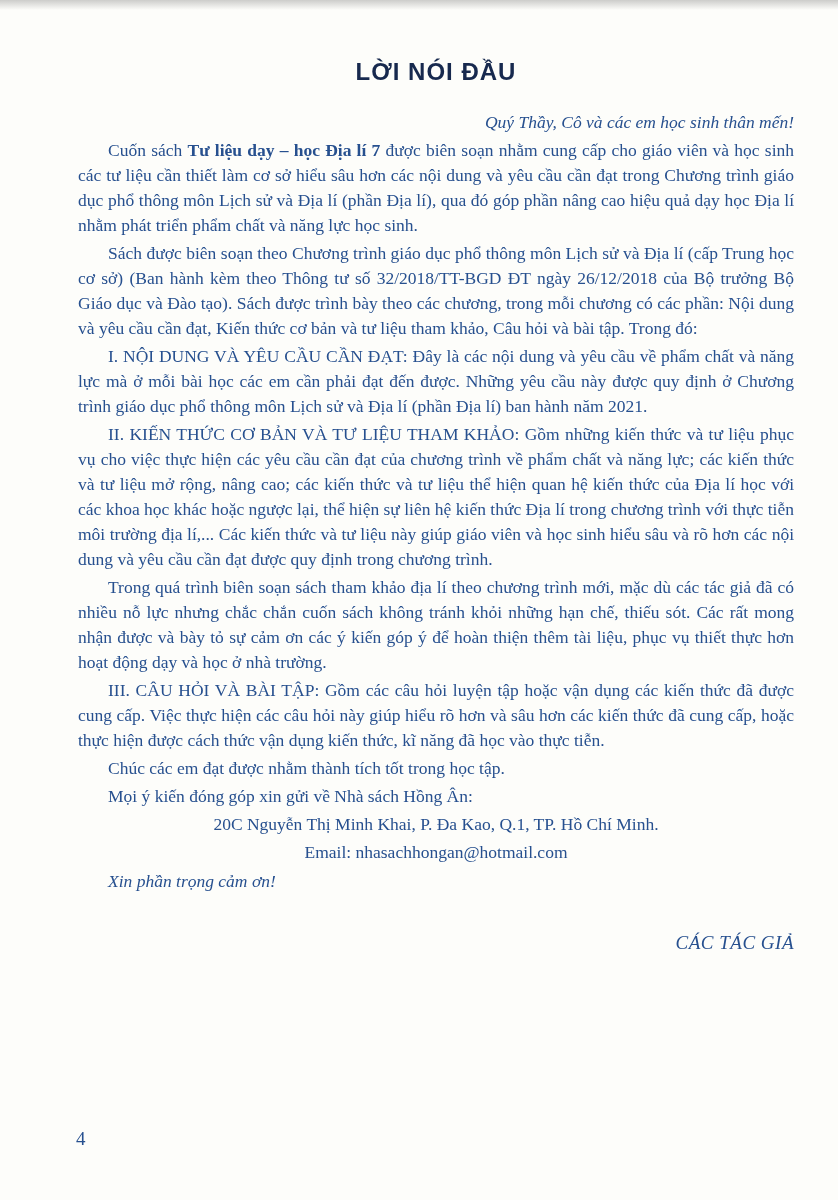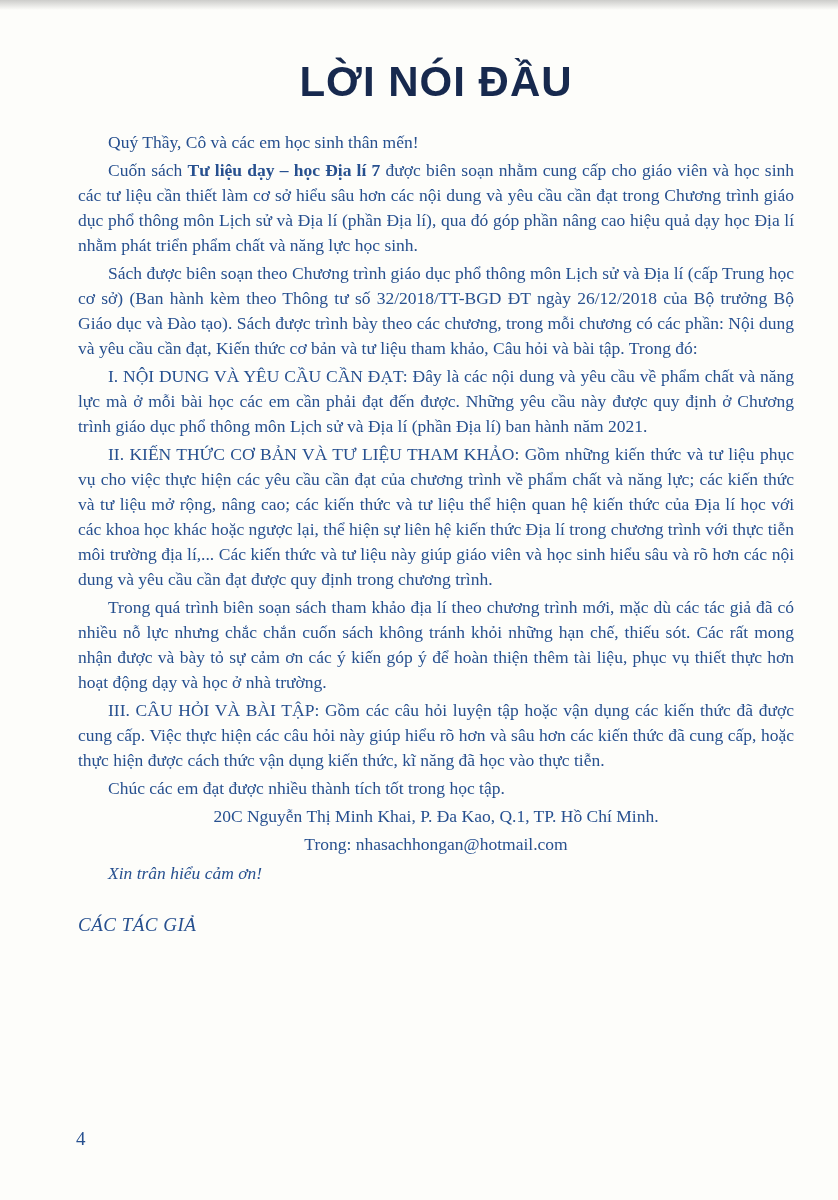--- a/index.html
+++ b/index.html
@@ -21,56 +21,57 @@
     content: "";
     position: absolute;
     left: 0; top: 0; right: 0; height: 10px;
     background: linear-gradient(to bottom, rgba(60,60,60,.25), rgba(60,60,60,0));
     pointer-events: none;
   }
 
   .title {
     font-family: "Liberation Sans", "DejaVu Sans", sans-serif;
     font-weight: bold;
-    font-size: 42px;
+    font-size: 24px;
     letter-spacing: 1px;
     text-align: center;
     color: var(--title, #17294e);
     margin-bottom: 24px;
   }
 
   .para {
     font-size: 17.5px;
     line-height: 25px;
     text-align: justify;
     text-indent: 30px;
     margin-bottom: 3px;
   }
   .salutation {
-    text-align: left;
+    font-style: italic;
+    text-align: right;
   }
   .book-title { font-weight: bold; }
 
   .centerline {
     font-size: 17.5px;
     line-height: 25px;
     text-align: center;
     text-indent: 0;
     margin-bottom: 3px;
   }
   .thanks {
     font-style: italic;
     text-align: left;
     margin-top: 4px;
   }
   .signature {
     font-style: italic;
     font-size: 19px;
-    text-align: left;
-    margin-top: 28px;
+    text-align: right;
+    margin-top: 38px;
     letter-spacing: .5px;
   }
   .page-number {
     position: absolute;
     left: 76px;
     top: 1128px;
     font-size: 19px;
   }
 </style>
 </head>
@@ -87,26 +88,27 @@
   <p class="para">Sách được biên soạn theo Chương trình giáo dục phổ thông môn Lịch sử và Địa lí (cấp Trung học cơ sở) (Ban hành kèm theo Thông tư số 32/2018/TT-BGD ĐT ngày 26/12/2018 của Bộ trưởng Bộ Giáo dục và Đào tạo). Sách được trình bày theo các chương, trong mỗi chương có các phần: Nội dung và yêu cầu cần đạt, Kiến thức cơ bản và tư liệu tham khảo, Câu hỏi và bài tập. Trong đó:</p>
 
   <p class="para">I. NỘI DUNG VÀ YÊU CẦU CẦN ĐẠT: Đây là các nội dung và yêu cầu về phẩm chất và năng lực mà ở mỗi bài học các em cần phải đạt đến được. Những yêu cầu này được quy định ở Chương trình giáo dục phổ thông môn Lịch sử và Địa lí (phần Địa lí) ban hành năm 2021.</p>
 
   <p class="para">II. KIẾN THỨC CƠ BẢN VÀ TƯ LIỆU THAM KHẢO: Gồm những kiến thức và tư liệu phục vụ cho việc thực hiện các yêu cầu cần đạt của chương trình về phẩm chất và năng lực; các kiến thức và tư liệu mở rộng, nâng cao; các kiến thức và tư liệu thể hiện quan hệ kiến thức của Địa lí học với các khoa học khác hoặc ngược lại, thể hiện sự liên hệ kiến thức Địa lí trong chương trình với thực tiễn môi trường địa lí,... Các kiến thức và tư liệu này giúp giáo viên và học sinh hiểu sâu và rõ hơn các nội dung và yêu cầu cần đạt được quy định trong chương trình.</p>
 
   <p class="para">Trong quá trình biên soạn sách tham khảo địa lí theo chương trình mới, mặc dù các tác giả đã có nhiều nỗ lực nhưng chắc chắn cuốn sách không tránh khỏi những hạn chế, thiếu sót. Các rất mong nhận được và bày tỏ sự cảm ơn các ý kiến góp ý để hoàn thiện thêm tài liệu, phục vụ thiết thực hơn hoạt động dạy và học ở nhà trường.</p>
 
   <p class="para">III. CÂU HỎI VÀ BÀI TẬP: Gồm các câu hỏi luyện tập hoặc vận dụng các kiến thức đã được cung cấp. Việc thực hiện các câu hỏi này giúp hiểu rõ hơn và sâu hơn các kiến thức đã cung cấp, hoặc thực hiện được cách thức vận dụng kiến thức, kĩ năng đã học vào thực tiễn.</p>
 
-  <p class="para">Chúc các em đạt được nhiều thành tích tốt trong học tập.</p>
+  <p class="para">Chúc các em đạt được nhằm thành tích tốt trong học tập.</p>
 
+  <p class="para">Mọi ý kiến đóng góp xin gửi về Nhà sách Hồng Ân:</p>
 
   <p class="centerline">20C Nguyễn Thị Minh Khai, P. Đa Kao, Q.1, TP. Hồ Chí Minh.</p>
 
-  <p class="centerline">Trong: nhasachhongan@hotmail.com</p>
+  <p class="centerline">Email: nhasachhongan@hotmail.com</p>
 
-  <p class="para thanks">Xin trân hiểu cảm ơn!</p>
+  <p class="para thanks">Xin phần trọng cảm ơn!</p>
 
   <p class="signature">CÁC TÁC GIẢ</p>
 
   <div class="page-number">4</div>
 
 </div>
 
 </body></html>

